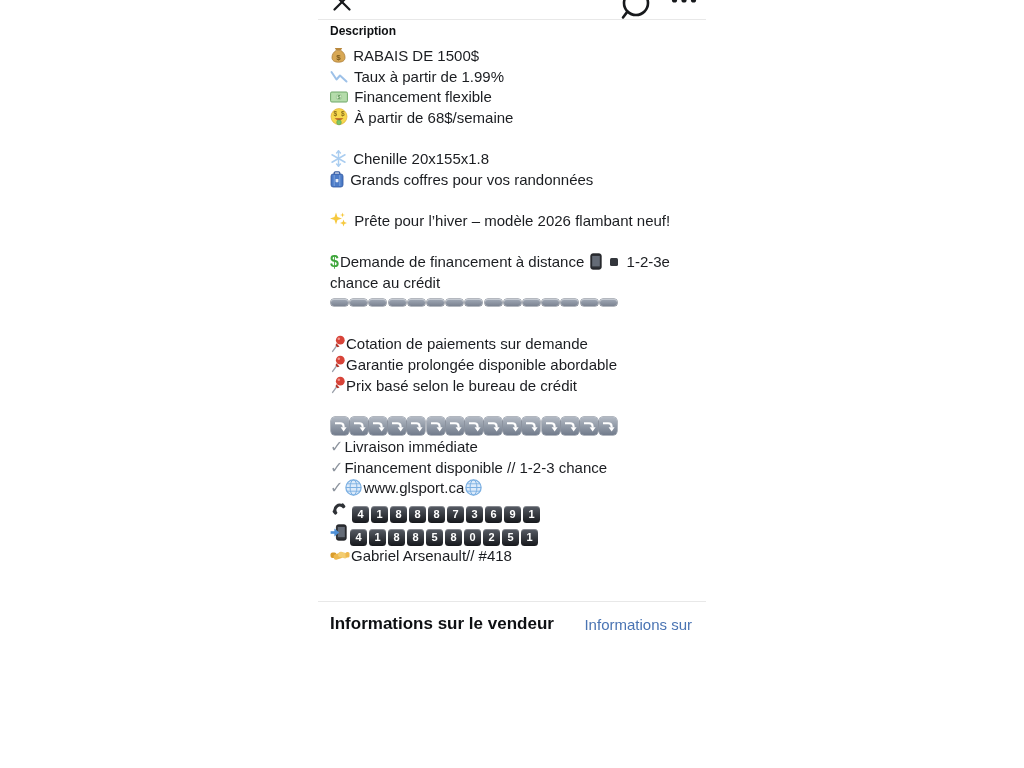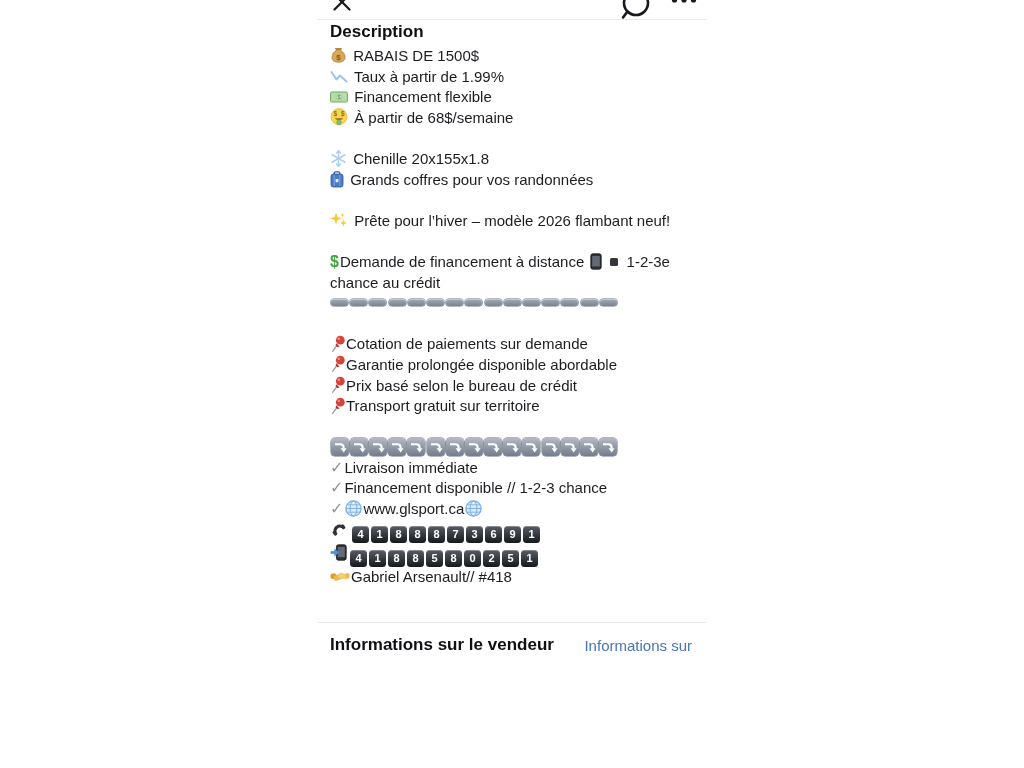--- a/index.html
+++ b/index.html
@@ -5,21 +5,21 @@
   html,body{margin:0;padding:0;background:#fff;}
   body{width:1024px;height:768px;overflow:hidden;font-family:"Liberation Sans","DejaVu Sans",sans-serif;}
   .page{width:1024px;height:768px;position:relative;background:#fff;}
   .col{width:388px;margin:0 auto;position:relative;height:768px;}
   .topbar{height:19px;border-bottom:1px solid #e8e8e8;position:relative;}
   .icn{position:absolute;}
   .icn-close{left:14px;top:-8px;}
   .icn-search{left:302px;top:-13px;}
   .icn-more{left:352px;top:-4px;}
   .body{padding:0 12px;}
-  .desc-title{font-size:17px;line-height:19px;margin:2px 0 5px 0;font-weight:bold;color:#0e1013;}
+  .desc-title{font-size:12px;line-height:19px;margin:2px 0 5px 0;font-weight:bold;color:#0e1013;}
   .ln{font-size:15px;line-height:20.6px;min-height:20.6px;color:#1b1d21;}
   .g{display:inline-block;vertical-align:-3px;}
   .g svg{display:block;}
   .g-dollars{display:inline;vertical-align:0;color:#3fa63c;font-weight:700;font-size:16px;margin-right:1px;}
   .g-checkgray{display:inline;vertical-align:0;color:#8d949e;font-weight:700;font-size:16px;margin-right:1px;}
   .g-checkgreen{width:16px;height:16px;background:#68ba5b;border-radius:3.5px;color:#fff;font-size:11px;font-weight:700;line-height:16px;text-align:center;vertical-align:-2.5px;margin-left:2px;}
   .g-key{width:17px;height:17px;border-radius:3.5px;background:linear-gradient(#585d66,#16181c);color:#fff;font-size:11px;font-weight:700;line-height:17px;text-align:center;vertical-align:-3.5px;margin:0 1px;box-shadow:inset 0 1px 0 rgba(255,255,255,.28);}
   .g-dash{width:17px;height:6.5px;background:linear-gradient(#a2aab7,#7b8391);border-radius:3px;vertical-align:2.5px;margin:0 1.1px;box-shadow:0 0 0 0.6px #6b7280,inset 0 1px 0 rgba(255,255,255,.4);}
   .g-arrow{width:18px;height:18px;border-radius:4px;background:linear-gradient(#b3bac4,#727c8c);vertical-align:-3.5px;margin:0 0.6px;box-shadow:0 0 0 0.5px #667080;}
   .g-blacksquare{width:8px;height:8px;background:#33363c;border-radius:1.5px;margin:0 4px 0 6px;vertical-align:1px;}
@@ -125,26 +125,20 @@
                 <path d="M6.3,8.3 L9.5,11.5 L7.5,12.3 L5.5,10.3 Z" fill="#b43227"></path>
                 <circle cx="10.3" cy="5.2" r="4.4" fill="#d74338"></circle>
                 <circle cx="8.8" cy="3.8" r="1.3" fill="#f0968e"></circle>
               </svg></span>Garantie prolongée disponible abordable</div>
           <div class="ln"><span class="g g-pin"><svg width="16" height="18" viewBox="0 0 16 18">
                 <line x1="7.2" y1="10.2" x2="2.6" y2="16.4" stroke="#9aa1ab" stroke-width="1.4" stroke-linecap="round"></line>
                 <path d="M6.3,8.3 L9.5,11.5 L7.5,12.3 L5.5,10.3 Z" fill="#b43227"></path>
                 <circle cx="10.3" cy="5.2" r="4.4" fill="#d74338"></circle>
                 <circle cx="8.8" cy="3.8" r="1.3" fill="#f0968e"></circle>
               </svg></span>Prix basé selon le bureau de crédit</div>
-          <div class="ln"><span class="g g-pin"><svg width="16" height="18" viewBox="0 0 16 18">
-                <line x1="7.2" y1="10.2" x2="2.6" y2="16.4" stroke="#9aa1ab" stroke-width="1.4" stroke-linecap="round"></line>
-                <path d="M6.3,8.3 L9.5,11.5 L7.5,12.3 L5.5,10.3 Z" fill="#b43227"></path>
-                <circle cx="10.3" cy="5.2" r="4.4" fill="#d74338"></circle>
-                <circle cx="8.8" cy="3.8" r="1.3" fill="#f0968e"></circle>
-              </svg></span>Transport gratuit sur territoire</div>
           <div class="ln"></div>
           <div class="ln"><span class="g g-arrow"><svg width="18" height="18" viewBox="0 0 18 18">
                 <path d="M4,6.2 L9.3,6.2 Q12.6,6.2 12.6,9.4 L12.6,10.4" fill="none" stroke="#ffffff" stroke-width="2.1"></path>
                 <path d="M9.6,10.2 L15.6,10.2 L12.6,14.6 Z" fill="#ffffff"></path>
               </svg></span><span class="g g-arrow"><svg width="18" height="18" viewBox="0 0 18 18">
                 <path d="M4,6.2 L9.3,6.2 Q12.6,6.2 12.6,9.4 L12.6,10.4" fill="none" stroke="#ffffff" stroke-width="2.1"></path>
                 <path d="M9.6,10.2 L15.6,10.2 L12.6,14.6 Z" fill="#ffffff"></path>
               </svg></span><span class="g g-arrow"><svg width="18" height="18" viewBox="0 0 18 18">
                 <path d="M4,6.2 L9.3,6.2 Q12.6,6.2 12.6,9.4 L12.6,10.4" fill="none" stroke="#ffffff" stroke-width="2.1"></path>
                 <path d="M9.6,10.2 L15.6,10.2 L12.6,14.6 Z" fill="#ffffff"></path>

